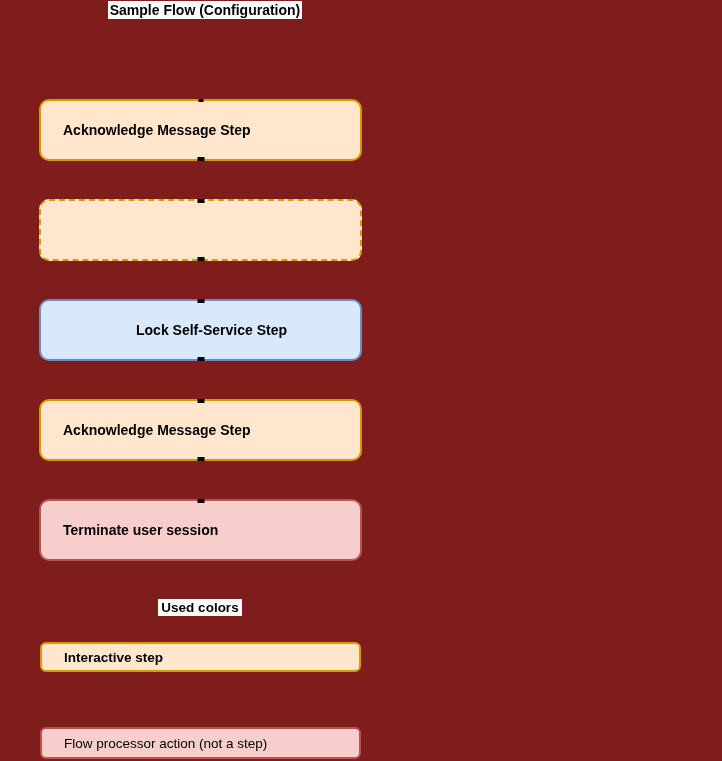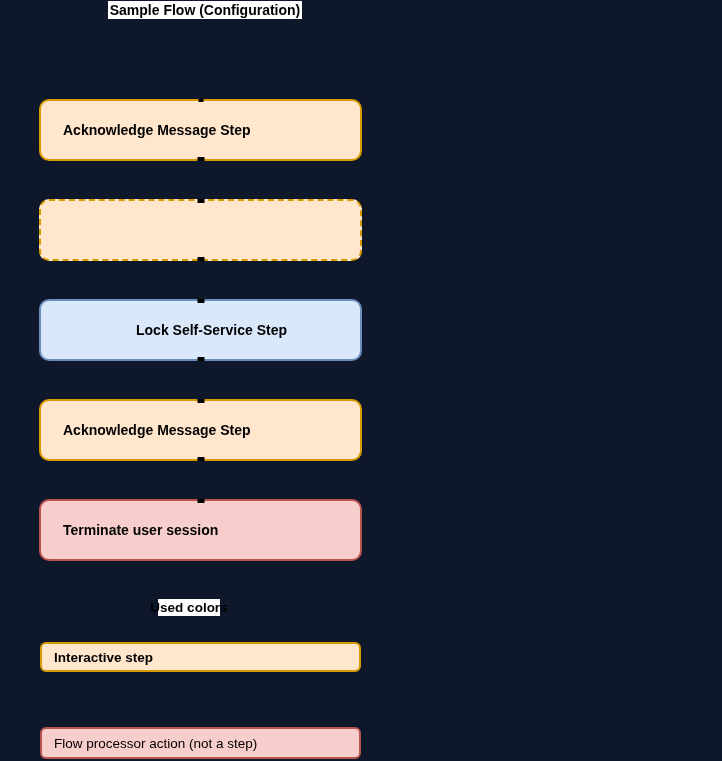--- a/index.html
+++ b/index.html
@@ -1,37 +1,37 @@
 <!DOCTYPE html>
 <html style="--background: #000000; --interactive-fill: #FFE6CC; --interactive-stroke: #D79B00; --noninteractive-fill: #DAE8FC; --noninteractive-stroke: #6C8EBF; --action-fill: #F8CECC; --action-stroke: #B85450;"><head>
 <meta charset="utf-8">
 <style>
   html, body { margin: 0; padding: 0; background: #000; }
   #canvas {
     position: relative;
     width: 722px;
     height: 761px;
-    background: #0f172a;
+    background: #7f1d1d;
     font-family: "Liberation Sans", sans-serif;
     color: #000;
     overflow: hidden;
   }
   .label-strip {
     position: absolute;
     background: #ffffff;
     color: #000;
     font-weight: bold;
     font-size: 14px;
     display: flex;
     align-items: center;
     justify-content: center;
     white-space: nowrap;
   }
   #title-strip { left: 108px; top: 1px; width: 194px; height: 18px; }
-  #legend-title-strip { left: 158px; top: 599px; width: 62px; height: 17px; font-size: 13.5px; }
+  #legend-title-strip { left: 158px; top: 599px; width: 84px; height: 17px; font-size: 13.5px; }
 
   .step {
     position: absolute;
     left: 39px;
     width: 323px;
     height: 62px;
     box-sizing: border-box;
     border: 2px solid;
     border-radius: 10px;
     display: flex;
@@ -42,21 +42,21 @@
   }
   .legend-box {
     position: absolute;
     left: 40px;
     width: 321px;
     box-sizing: border-box;
     border: 2px solid;
     border-radius: 6px;
     display: flex;
     align-items: center;
-    padding-left: 12px;
+    padding-left: 22px;
     font-size: 13.5px;
   }
   .legend-box.bold { font-weight: bold; }
 
   .interactive    { background: var(--interactive-fill, #FFE6CC);    border-color: var(--interactive-stroke, #D79B00); }
   .noninteractive { background: var(--noninteractive-fill, #DAE8FC); border-color: var(--noninteractive-stroke, #6C8EBF); justify-content: center; }
   .action         { background: var(--action-fill, #F8CECC);         border-color: var(--action-stroke, #B85450); }
   .dashed { border-style: dashed; }
 
   

